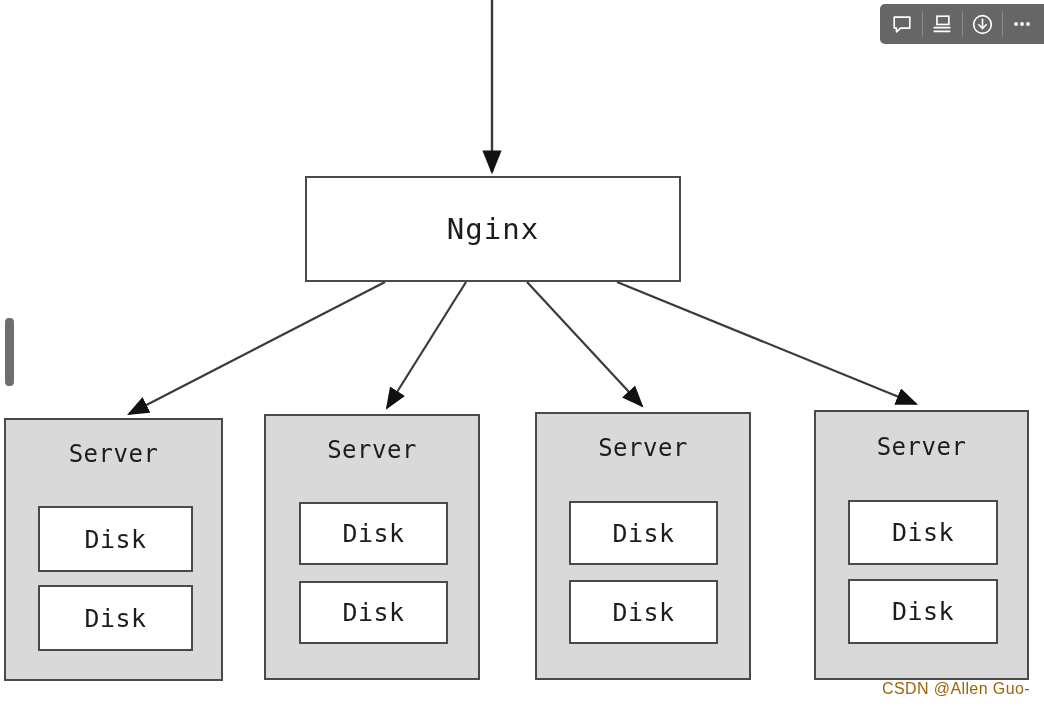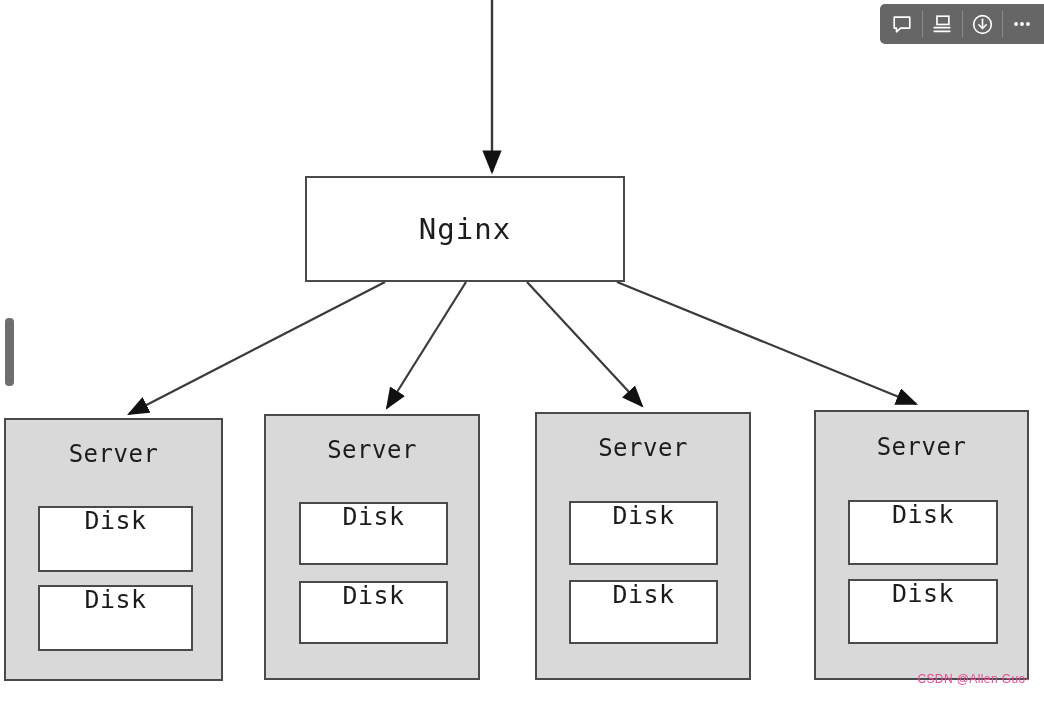--- a/index.html
+++ b/index.html
@@ -32,21 +32,21 @@
     position: absolute;
     box-sizing: border-box;
     display: flex;
     align-items: center;
     justify-content: center;
   }
 
   .nginx-box {
     left: 305px;
     top: 176px;
-    width: 320px;
+    width: 376px;
     height: 106px;
     background: #ffffff;
     border: 2px solid #4a4a4a;
   }
   .nginx-label {
     font-family: "DejaVu Sans Mono", "Liberation Mono", monospace;
     font-size: 29px;
     color: #1c1c1c;
     letter-spacing: 1px;
     line-height: 1;
@@ -68,21 +68,21 @@
     color: #1c1c1c;
     letter-spacing: 0.5px;
     line-height: 1;
   }
   .disk-box {
     position: absolute;
     box-sizing: border-box;
     background: #ffffff;
     border: 2px solid #4a4a4a;
     display: flex;
-    align-items: flex-start;
+    align-items: center;
     justify-content: center;
   }
   .disk-label {
     font-family: "DejaVu Sans Mono", "Liberation Mono", monospace;
     font-size: 25px;
     color: #1c1c1c;
     letter-spacing: 0.5px;
     line-height: 1;
   }
 
@@ -125,24 +125,24 @@
     width: 9px;
     height: 68px;
     background: #6e6e6e;
     border-radius: 4px;
   }
 
   
   #watermark {
     position: absolute;
     right: 14px;
-    bottom: 20px;
+    bottom: 8px;
     font-family: "Liberation Sans", sans-serif;
-    font-size: 12px;
-    color: #ec4899;
+    font-size: 16px;
+    color: #a16207;
     letter-spacing: 0.4px;
     white-space: nowrap;
   }
 </style>
 </head>
 <body>
 
 <div id="canvas">
 
   <svg id="diagram-svg" viewBox="0 0 1044 706" xmlns="http://www.w3.org/2000/svg">

